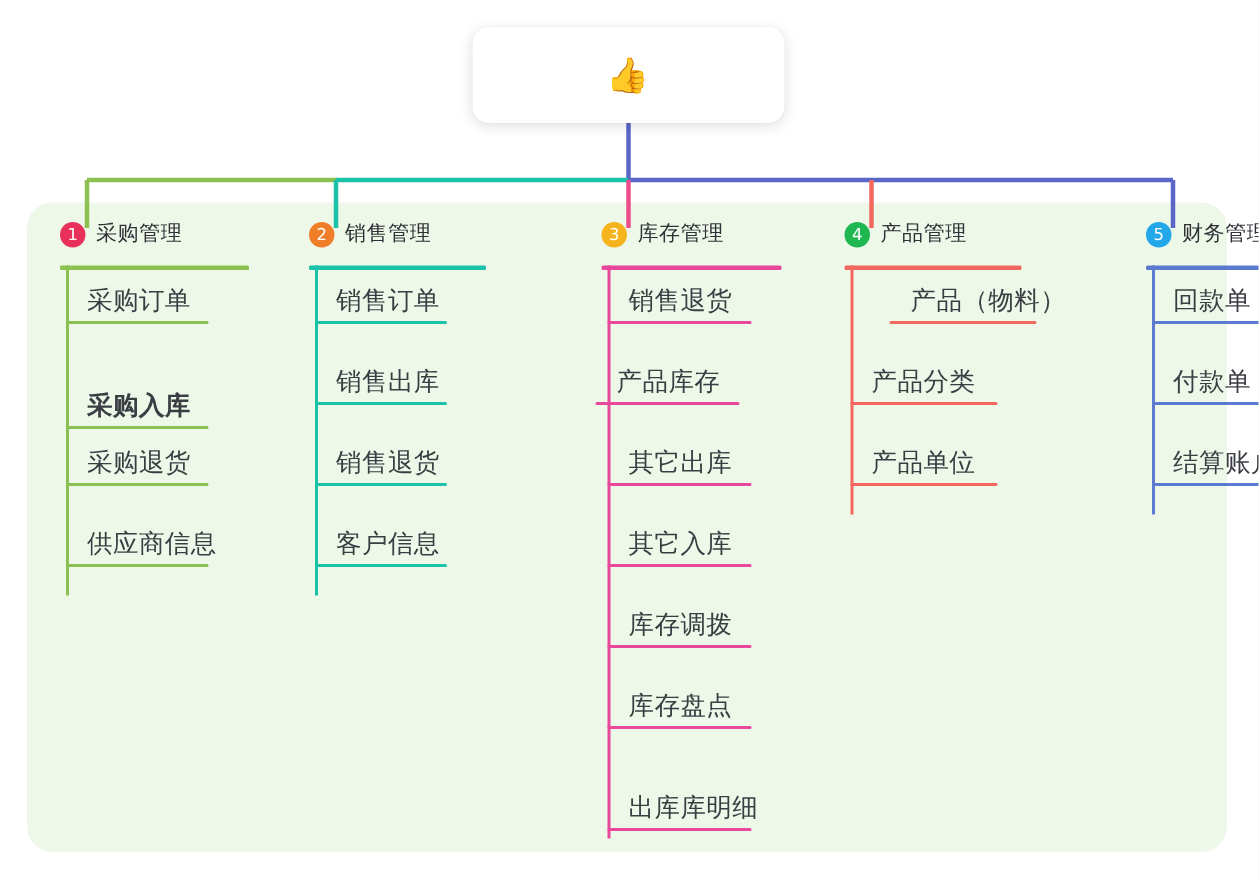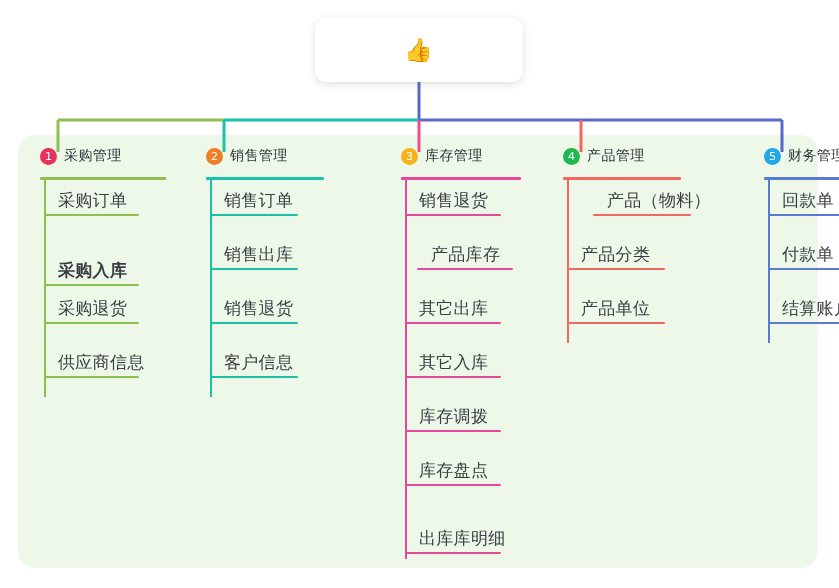--- a/index.html
+++ b/index.html
@@ -144,21 +144,21 @@
         <div class="col-head">
           <span class="badge" style="background: rgb(245, 180, 29);">3</span>
           <span class="col-title">库存管理</span>
         </div>
         <div class="head-rule" style="width: 120px; background: rgb(232, 71, 155);"></div>
         <div class="spine" style="left: 22px; height: 382px; background: rgb(232, 71, 155);"></div>
         <div class="sub" style="left: 22px; top: 46px; width: 96px;">
           <div class="sub-label">销售退货</div>
           <div class="sub-rule" style="width: 96px; background: rgb(232, 71, 155);"></div>
         </div>
-        <div class="sub" style="left: 34px; top: 100px; width: 96px; text-align: right;">
+        <div class="sub" style="left: 14px; top: 100px; width: 96px; text-align: right;">
           <div class="sub-label">产品库存</div>
           <div class="sub-rule" style="width: 96px; background: rgb(232, 71, 155);"></div>
         </div>
         <div class="sub" style="left: 22px; top: 154px; width: 96px;">
           <div class="sub-label">其它出库</div>
           <div class="sub-rule" style="width: 96px; background: rgb(232, 71, 155);"></div>
         </div>
         <div class="sub" style="left: 22px; top: 208px; width: 96px;">
           <div class="sub-label">其它入库</div>
           <div class="sub-rule" style="width: 96px; background: rgb(232, 71, 155);"></div>

